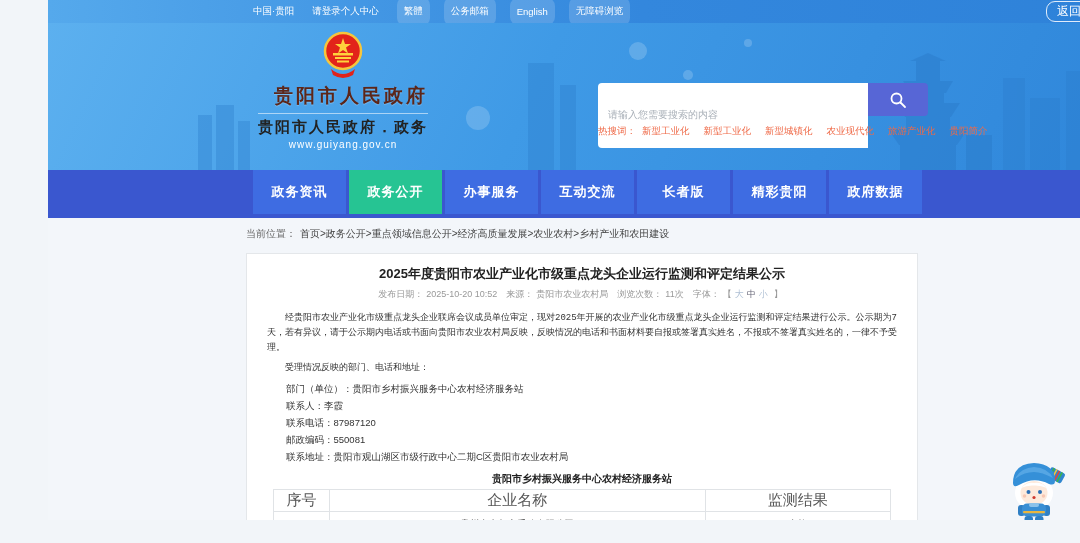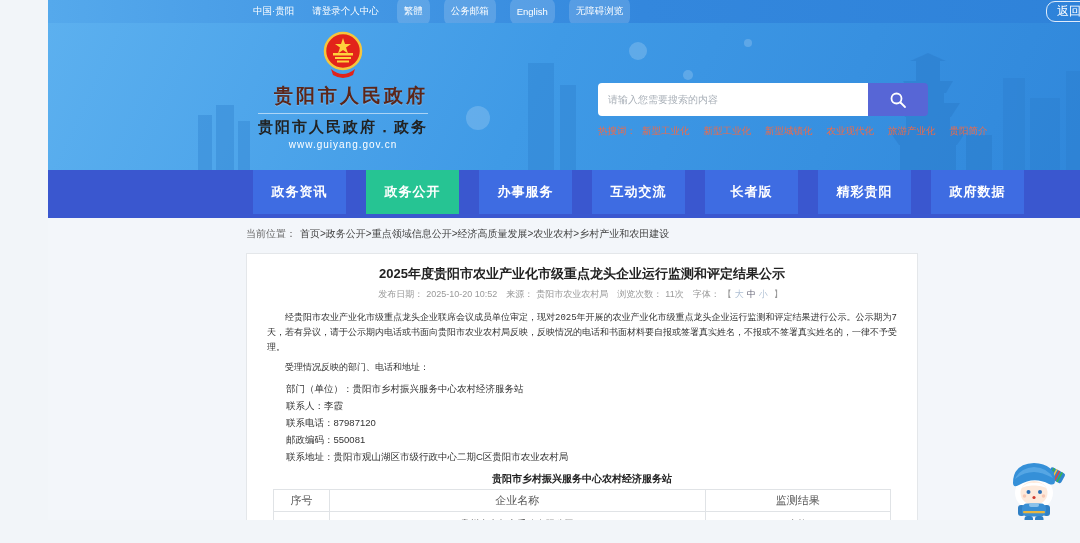--- a/index.html
+++ b/index.html
@@ -23,31 +23,31 @@
   .emblem{display:block;margin:0 auto;}
   .site-title{margin-top:2px;font-size:19px;font-weight:bold;letter-spacing:3px;color:#5a241а;
     color:#5c2619;text-shadow:0 1px 1px rgba(255,255,255,.25);white-space:nowrap;text-align:right;}
   .site-sub{margin-top:4px;padding-top:4px;border-top:1px solid rgba(255,255,255,.55);
     font-size:15px;font-weight:bold;letter-spacing:2px;color:#222;white-space:nowrap;}
   .site-url{margin-top:2px;font-size:10px;color:#fff;letter-spacing:1px;}
 
   .search-block{position:absolute;left:550px;top:60px;width:330px;}
   .search-row{display:flex;height:33px;}
   .search-input{flex:1;height:33px;border:none;outline:none;border-radius:4px 0 0 4px;
-    padding:0 10px;font-size:10px;color:#333;background:#fff;font-family:Liberation Serif, serif;}
+    padding:16px 10px;font-size:10px;color:#333;background:#fff;font-family:Liberation Mono, monospace;}
   .search-input::placeholder{color:#a9b0b8;}
   .search-btn{width:60px;height:33px;border:none;border-radius:0 4px 4px 0;background:#5766d6;cursor:pointer;
     display:flex;align-items:center;justify-content:center;}
   .hot-row{margin-top:9px;font-size:9.5px;white-space:nowrap;}
   .hot-label{color:#e8e8e8;color:#ef6a48;margin-right:6px;}
   .hot-word{color:#ef6a48;margin-right:14px;cursor:pointer;}
 
   
   .navbar{position:absolute;left:0;top:170px;width:1080px;height:48px;background:#3a57cf;}
-  .nav-inner{position:absolute;left:205px;top:0;display:flex;gap:20px;}
+  .nav-inner{position:absolute;left:205px;top:0;display:flex;gap:3px;}
   .nav-item{width:93px;height:44px;background:#3e6ce2;color:#fff;font-size:13px;font-weight:bold;
     display:flex;align-items:center;justify-content:center;cursor:pointer;letter-spacing:1px;}
   .nav-item.active{background:#26c493;}
 
   
   .content{position:absolute;left:0;top:218px;width:1080px;height:325px;background:#f3f6fa;}
   .breadcrumb{position:absolute;left:198px;top:9px;font-size:10px;color:#444;}
   .breadcrumb .bc-label{color:#666;margin-right:4px;}
   .card{position:absolute;left:198px;top:35px;width:672px;height:420px;background:#fff;
     border:1px solid #e4e7ea;box-sizing:border-box;padding:12px 20px 0 20px;overflow:hidden;}
@@ -57,21 +57,21 @@
   .meta-gap{margin-left:6px;}
   .font-size-btn{cursor:pointer;margin-right:2px;}
   .fs-0,.fs-2{color:#aebfd4;}
   .fs-1{color:#667;}
   .para{margin:10px 0 0 0;font-size:9px;line-height:15px;color:#333;text-indent:2em;text-align:justify;font-family:Liberation Mono, monospace;}
   .para.p2{margin-top:5px;}
   .contacts{margin-top:4px;}
   .contact-line{font-size:9.5px;line-height:17px;color:#333;text-indent:2em;}
   .tbl-caption{margin-top:6px;text-align:center;font-size:10px;font-weight:bold;color:#222;line-height:15px;}
   table.result{width:98%;margin:3px auto 0 auto;border-collapse:collapse;table-layout:fixed;}
-  table.result th{border:1px solid #e0e3e6;font-weight:normal;color:#555;font-size:11px;height:19px;}
+  table.result th{border:1px solid #e0e3e6;font-weight:normal;color:#555;font-size:15px;height:19px;}
   table.result td{border:1px solid #e0e3e6;color:#444;font-size:9.5px;height:23px;text-align:center;}
   col.c-no{width:9%;} col.c-name{width:61%;} col.c-res{width:30%;}
 
   .mascot{position:absolute;left:956px;top:237px;width:64px;height:70px;cursor:pointer;}
 
   .scroll-strip{position:absolute;right:0;top:23px;width:7px;height:520px;background:#fbfbfc;border-left:1px solid #ededf0;}
 </style>
 </head>
 <body>
 

